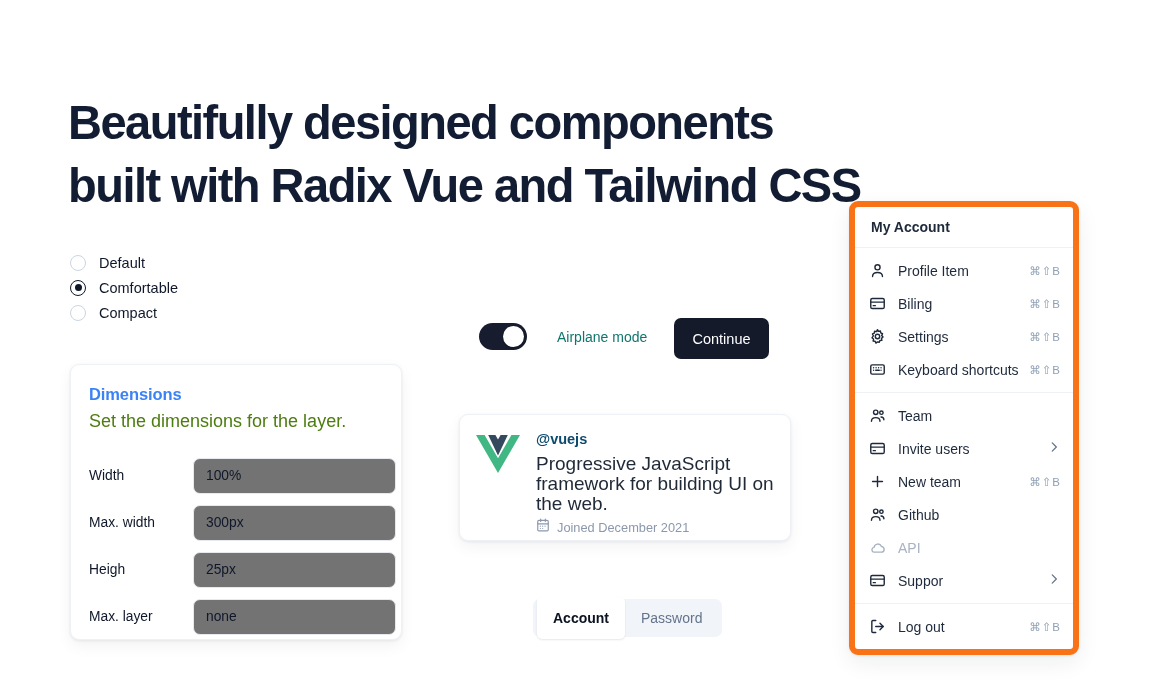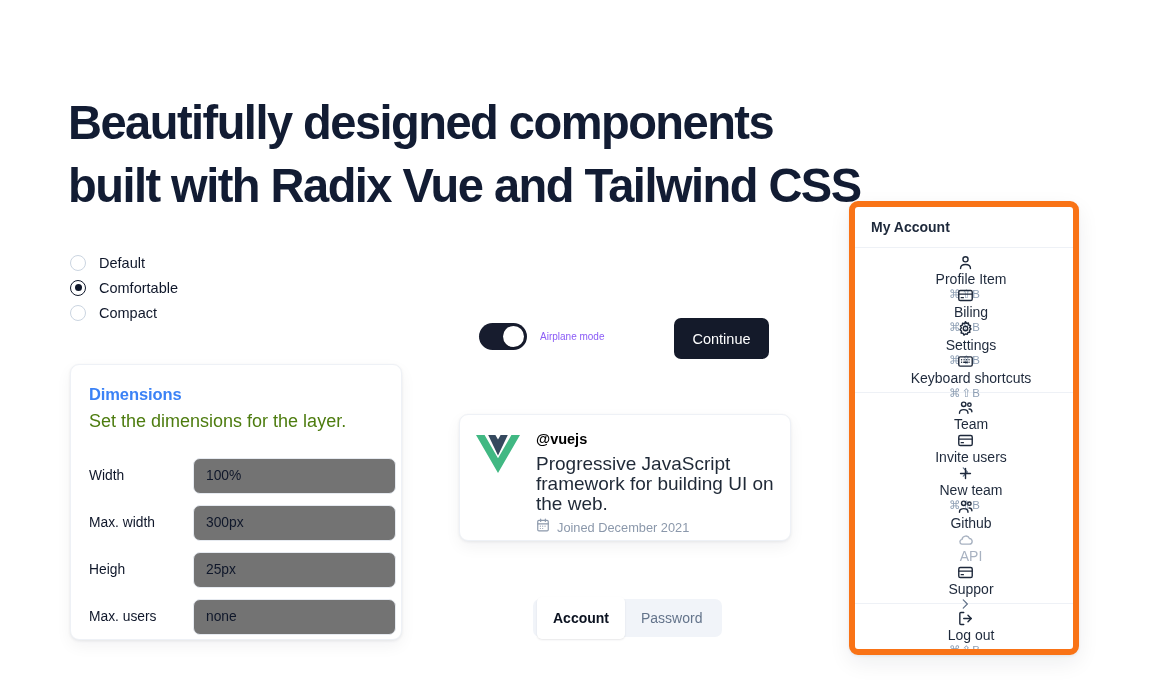--- a/index.html
+++ b/index.html
@@ -103,21 +103,21 @@
     flex: 0 0 auto;
   }
   .switch .knob {
     position: absolute;
     top: 3px; left: 24px;
     width: 21px; height: 21px;
     border-radius: 50%;
     background: #ffffff;
     box-shadow: 0 1px 2px rgba(0,0,0,.25);
   }
-  .switch-label { margin-left: 13px; font-size: 10px; color: #8b5cf6; }
+  .switch-label { margin-left: 30px; font-size: 14px; color: #0f766e; }
 
   .continue-btn {
     position: absolute;
     left: 674px; top: 318px;
     width: 95px; height: 41px;
     background: #141a2a;
     color: #ffffff;
     border: none;
     border-radius: 7px;
     font-family: "Liberation Sans", sans-serif;
@@ -132,21 +132,21 @@
     width: 332px; height: 127px;
     background: #fff;
     border: 1px solid #eef1f6;
     border-radius: 9px;
     box-shadow: 0 1px 3px rgba(15,23,42,.07), 0 6px 16px rgba(15,23,42,.05);
     padding: 16px;
     display: flex;
   }
   .vue-logo { width: 44px; height: 44px; flex: 0 0 auto; margin-top: 2px; }
   .hc-body { margin-left: 16px; }
-  .hc-handle { font-size: 14.5px; font-weight: 700; color: #000000; }
+  .hc-handle { font-size: 14.5px; font-weight: 700; color: #0c4a6e; }
   .hc-desc { font-size: 19px; color: #1f2937; margin-top: 7px; line-height: 20px; width: 240px; }
   .hc-joined { display: flex; align-items: center; margin-top: 4px; }
   .hc-joined-text { font-size: 12.8px; color: #8b98ab; margin-left: 7px; }
 
   
   .tabs {
     position: absolute;
     left: 533px; top: 599px;
     height: 38px;
     background: #f1f4f9;
@@ -190,21 +190,20 @@
   }
   .menu-sep { height: 1px; background: #eef1f6; }
   .menu-group { padding: 6px 0; }
   .menu-item {
     display: flex; align-items: center;
     height: 33px;
     padding: 0 12px 0 14px;
     font-size: 14px;
     color: #1e293b;
     cursor: pointer;
-    flex-direction: column;
   }
   .menu-item.disabled { color: #a8b2c1; cursor: default; }
   .mi-icon { width: 17px; height: 17px; flex: 0 0 auto; display: flex; align-items: center; justify-content: center; }
   .mi-label { margin-left: 12px; flex: 1 1 auto; white-space: nowrap; }
   .mi-shortcut { font-size: 11.5px; color: #8fa0b5; letter-spacing: 1px; flex: 0 0 auto; }
   .mi-chevron { flex: 0 0 auto; color: #64748b; }
 </style>
 </head>
 <body>
 
@@ -240,21 +239,21 @@
         </div>
         <div class="dim-row">
           <label class="dim-label">Max. width</label>
           <input class="dim-input" type="text" value="300px" style="">
         </div>
         <div class="dim-row">
           <label class="dim-label">Heigh</label>
           <input class="dim-input" type="text" value="25px" style="">
         </div>
         <div class="dim-row">
-          <label class="dim-label">Max. users</label>
+          <label class="dim-label">Max. layer</label>
           <input class="dim-input" type="text" value="none" style="">
         </div>
       </div>
   </div>
 
   <div class="switch-wrap">
     <div class="switch">
       <div class="knob"></div>
     </div>
     <div class="switch-label">Airplane mode</div>

